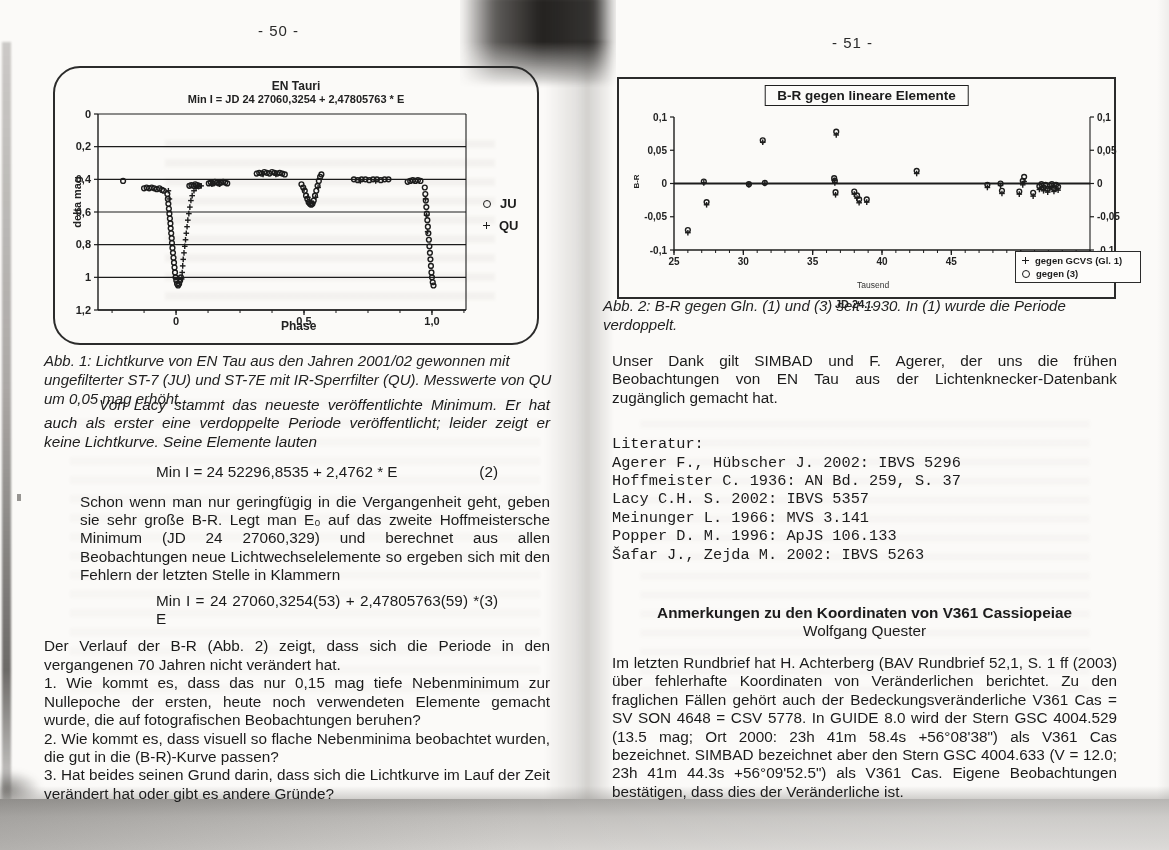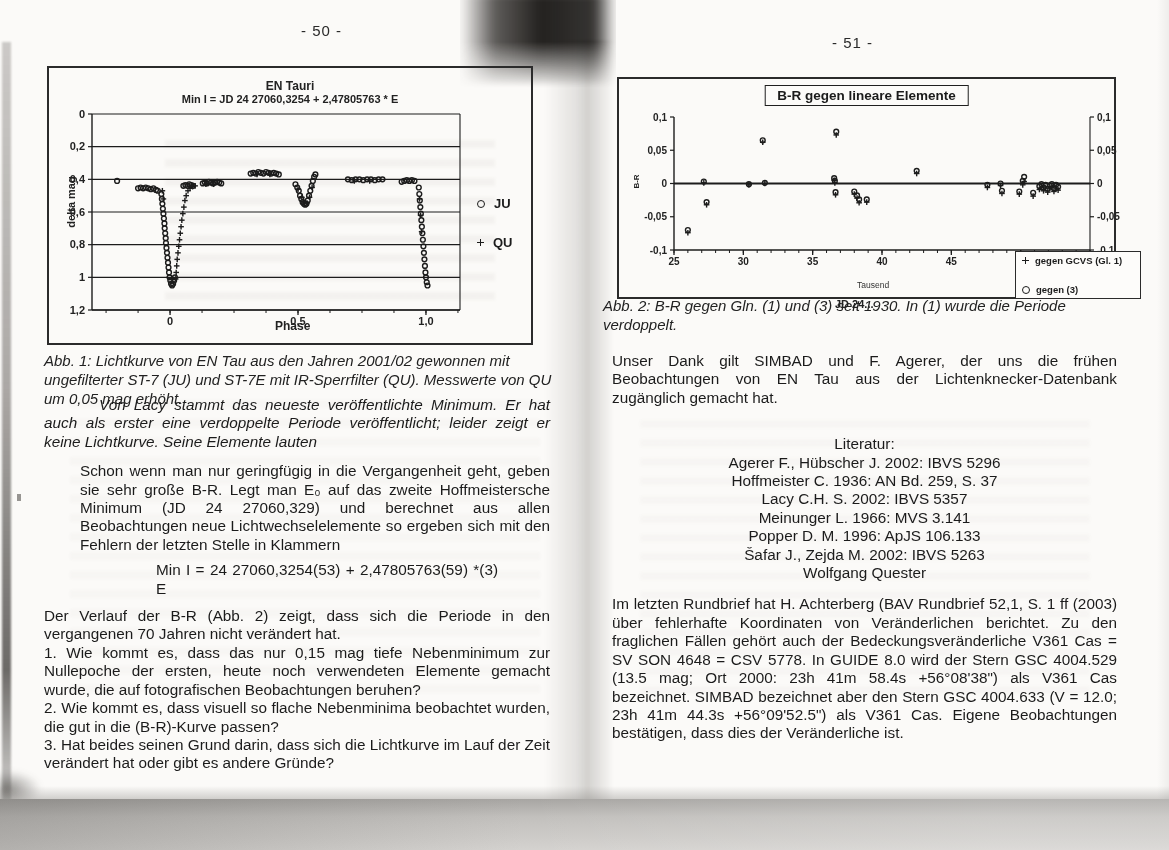--- a/index.html
+++ b/index.html
@@ -36,64 +36,64 @@
     background:linear-gradient(90deg,rgba(0,0,0,0),rgba(0,0,0,.05));}
   .speck{left:17px;top:494px;width:4px;height:7px;background:rgba(70,66,62,.55);filter:blur(.5px);}
   .bleed{pointer-events:none;filter:blur(1.6px);
     background:repeating-linear-gradient(180deg,rgba(110,100,92,.10) 0 8px,rgba(110,100,92,0) 8px 19px);}
   
   .figure{background:rgba(255,255,255,.0);border:2px solid #2b2b2b;}
   .fig-title{ text-align:center;font-weight:bold;color:#222;}
   svg.chart{position:absolute;left:0;top:0;overflow:visible;}
   .rot-label{transform:rotate(-90deg);transform-origin:center;font-weight:bold;color:#222;white-space:nowrap;}
   .axis-label{font-weight:bold;color:#222;}
-  .legend1{display:flex;flex-direction:column;gap:24px;font-weight:bold;font-size:13px;color:#1c1c1c;}
+  .legend1{display:flex;flex-direction:column;gap:7px;font-weight:bold;font-size:13px;color:#1c1c1c;}
   .legend1 .row{display:flex;align-items:center;gap:9px;}
   .legend2{border:1.6px solid #2b2b2b;background:#fdfcfa;font-size:9.5px;font-weight:bold;color:#1c1c1c;
-    padding:3px 6px;display:flex;flex-direction:column;gap:18px;}
+    padding:3px 6px;display:flex;flex-direction:column;gap:2px;}
   .legend2 .row{display:flex;align-items:center;gap:6px;}
   .circle-marker{width:6px;height:6px;border:1.4px solid #1c1c1c;border-radius:50%;flex:none;}
   .plus-marker{position:relative;width:9px;height:9px;flex:none;}
   .plus-marker::before{content:"";position:absolute;left:3.8px;top:0;width:1.6px;height:9px;background:#1c1c1c;}
   .plus-marker::after{content:"";position:absolute;left:0;top:3.8px;width:9px;height:1.6px;background:#1c1c1c;}
   .plus-marker.sm{width:7px;height:7px}
   .plus-marker.sm::before{left:2.8px;height:7px;width:1.5px}
   .plus-marker.sm::after{top:2.8px;width:7px;height:1.5px}
   .titlebox{border:1.8px solid #1f1f1f;background:#fcfbf9;padding:2px 12px;font-weight:bold;font-size:13.5px;color:#1b1b1b;white-space:nowrap;}
   
   .pagenum{font-size:15px;color:#2a2a2a;letter-spacing:1px;}
   .caption{font-style:italic;font-size:15px;line-height:19px;color:#222;}
   .col{font-size:15.3px;line-height:18.4px;text-align:justify;color:#1b1b1b;}
   .col p{margin:0;}
   .indent{text-indent:55px;font-style:italic;}
   .equation{display:flex;font-size:15.3px;}
   .eq-text{margin-left:112px;}
   .eq-num{margin-left:auto;margin-right:52px;}
-  .lit{text-align:center;}
+  .lit{text-align:left;font-family:Liberation Mono, monospace;}
   .sec-title{text-align:center;font-weight:bold;margin:0;font-size:15.3px;}
   .sec-author{text-align:center;}
 </style>
 </head>
 <body>
 
 <div class="abs edge-left"></div>
 <div class="abs edge-left-blob"></div>
 <div class="abs gutter"></div>
 <div class="abs fold-top"></div>
 <div class="abs edge-right"></div>
 <div class="abs bottom-shadow"></div>
 <div class="abs bottom-band"></div>
 <div class="abs speck"></div>
 <div class="abs bleed" style="left:165px;top:140px;width:330px;height:165px;opacity:.55"></div>
 <div class="abs bleed" style="left:70px;top:400px;width:470px;height:300px;opacity:.30"></div>
 <div class="abs bleed" style="left:640px;top:420px;width:450px;height:280px;opacity:.28"></div>
 
-<div class="abs pagenum" style="left:258px;top:22px;margin-left:43px;">-  50  -</div>
-
-<div class="abs figure" style="left:47px;top:66px;width:482px;height:275px;">
+<div class="abs pagenum" style="left:258px;top:22px;">-  50  -</div>
+
+<div class="abs figure" style="left:53px;top:66px;width:482px;height:275px;border-radius:27px;">
   <div class="fig-title" style="margin-top:11px;font-size:12px;">EN Tauri</div>
   <div class="fig-title" style="font-size:11px;">Min I = JD 24 27060,3254 + 2,47805763 * E</div>
   <svg class="chart" width="482" height="275">
       <line x1="43" y1="46" x2="411" y2="46" stroke="#1c1c1c" stroke-width="1.1"></line>
       <line x1="39" y1="46" x2="43" y2="46" stroke="#1c1c1c" stroke-width="1.2"></line>
       <text x="36" y="49.5" text-anchor="end" font-size="11" font-weight="bold" fill="#222" font-family="&quot;Liberation Sans&quot;,sans-serif">0</text>
       <line x1="43" y1="78.66666666666667" x2="411" y2="78.66666666666667" stroke="#1c1c1c" stroke-width="1.1"></line>
       <line x1="39" y1="78.66666666666667" x2="43" y2="78.66666666666667" stroke="#1c1c1c" stroke-width="1.2"></line>
       <text x="36" y="82.16666666666667" text-anchor="end" font-size="11" font-weight="bold" fill="#222" font-family="&quot;Liberation Sans&quot;,sans-serif">0,2</text>
       <line x1="43" y1="111.33333333333334" x2="411" y2="111.33333333333334" stroke="#1c1c1c" stroke-width="1.1"></line>
@@ -325,20 +325,24 @@
       <span class="plus-marker sm"></span>
       <span>QU</span>
     </div>
   </div>
 </div>
 
 <div class="abs caption" style="left:44px;top:351px;width:508px;">Abb. 1:  Lichtkurve  von EN Tau aus den Jahren 2001/02 gewonnen mit ungefilterter ST-7 (JU) und ST-7E mit IR-Sperrfilter (QU). Messwerte von QU um 0,05 mag erhöht.</div>
 
 <div class="abs col" style="left:44px;top:396px;width:506px;">
   <p class="indent">Von Lacy stammt das neueste veröffentlichte Minimum. Er hat auch als erster eine verdoppelte Periode veröffentlicht; leider zeigt er keine Lichtkurve. Seine Elemente lauten</p>
+  <div class="equation" style="margin-top:12px;">
+    <span class="eq-text">Min I = 24 52296,8535 + 2,4762 * E</span>
+    <span class="eq-num">(2)</span>
+  </div>
   <p style="margin-top:11px;margin-left:36px;">Schon wenn man nur geringfügig in die Vergangenheit geht, geben sie sehr große B-R. Legt man E₀ auf das zweite Hoffmeistersche Minimum (JD 24 27060,329) und berechnet aus allen Beobachtungen neue Lichtwechsel­elemente so ergeben sich mit den Fehlern der letzten Stelle in Klammern</p>
   <div class="equation" style="margin-top:7px;">
     <span class="eq-text">Min I = 24 27060,3254(53)  +  2,47805763(59) * E</span>
     <span class="eq-num">(3)</span>
   </div>
   <p style="margin-top:9px;">Der Verlauf der B-R (Abb. 2) zeigt, dass sich die Periode in den vergangenen 70 Jahren nicht verändert hat.</p>
   <p>1. Wie kommt es, dass das nur 0,15 mag tiefe Nebenminimum zur Nullepoche der ersten, heute noch verwendeten Elemente gemacht wurde, die auf fotografischen Beobachtungen beruhen?</p>
   <p>2. Wie kommt es, dass visuell so flache Nebenminima beobachtet wurden, die gut in die (B-R)-Kurve passen?</p>
   <p>3. Hat beides seinen Grund darin, dass sich die Lichtkurve im Lauf der Zeit verändert hat oder gibt es andere Gründe?</p>
 </div>
@@ -533,15 +537,16 @@
 
 <div class="abs col" style="left:612px;top:352px;width:505px;">
   <p>Unser Dank gilt SIMBAD und F. Agerer, der uns die frühen Beobachtungen von EN Tau aus der Lichtenknecker-Datenbank zugänglich gemacht hat.</p>
   <p class="lit" style="margin-top:28px;">Literatur:</p>
   <div class="lit">Agerer F., Hübscher J. 2002: IBVS 5296</div>
   <div class="lit">Hoffmeister C. 1936: AN Bd. 259, S. 37</div>
   <div class="lit">Lacy  C.H. S. 2002: IBVS 5357</div>
   <div class="lit">Meinunger L. 1966: MVS 3.141</div>
   <div class="lit">Popper D. M. 1996: ApJS 106.133</div>
   <div class="lit">Šafar J., Zejda M. 2002: IBVS 5263</div>
+  <h3 class="sec-title" style="margin-top:40px;">Anmerkungen zu den Koordinaten von V361 Cassiopeiae</h3>
   <div class="sec-author">Wolfgang Quester</div>
   <p style="margin-top:13px;">Im letzten Rundbrief hat H. Achterberg (BAV Rundbrief 52,1, S. 1 ff (2003) über fehlerhafte Koordinaten von Veränderlichen berichtet. Zu den fraglichen Fällen gehört auch der Bedeckungsveränderliche V361 Cas = SV SON 4648 = CSV 5778. In GUIDE 8.0 wird der Stern GSC 4004.529 (13.5 mag; Ort 2000: 23h 41m 58.4s  +56°08'38") als V361 Cas bezeichnet. SIMBAD bezeichnet aber den Stern GSC 4004.633 (V = 12.0; 23h 41m 44.3s  +56°09'52.5") als V361 Cas. Eigene Beobachtungen bestätigen, dass dies der Veränderliche ist.</p>
 </div>
 
 </body></html>

